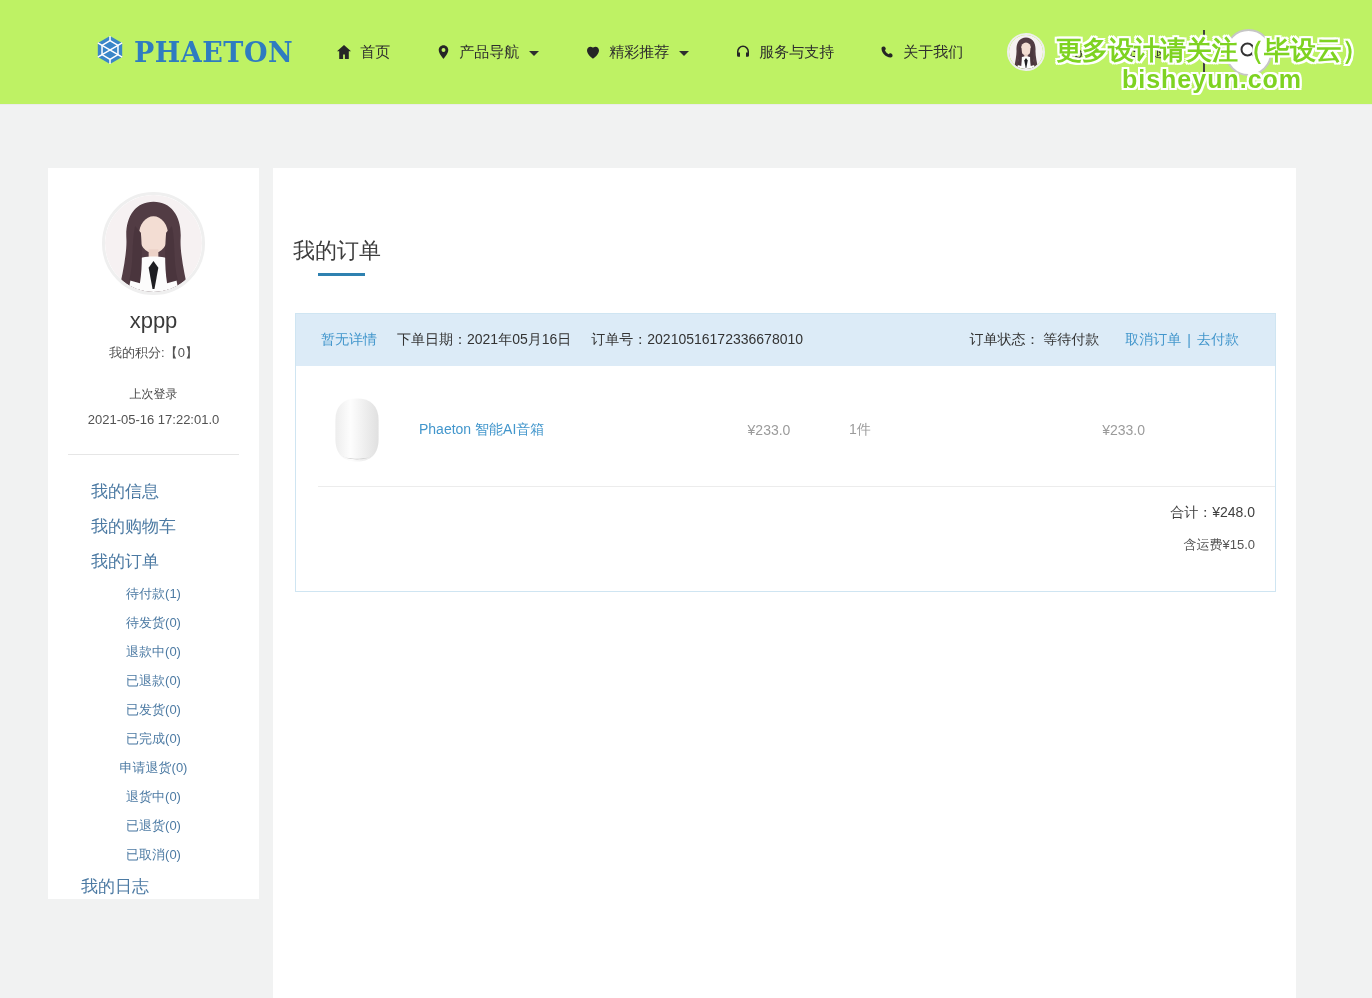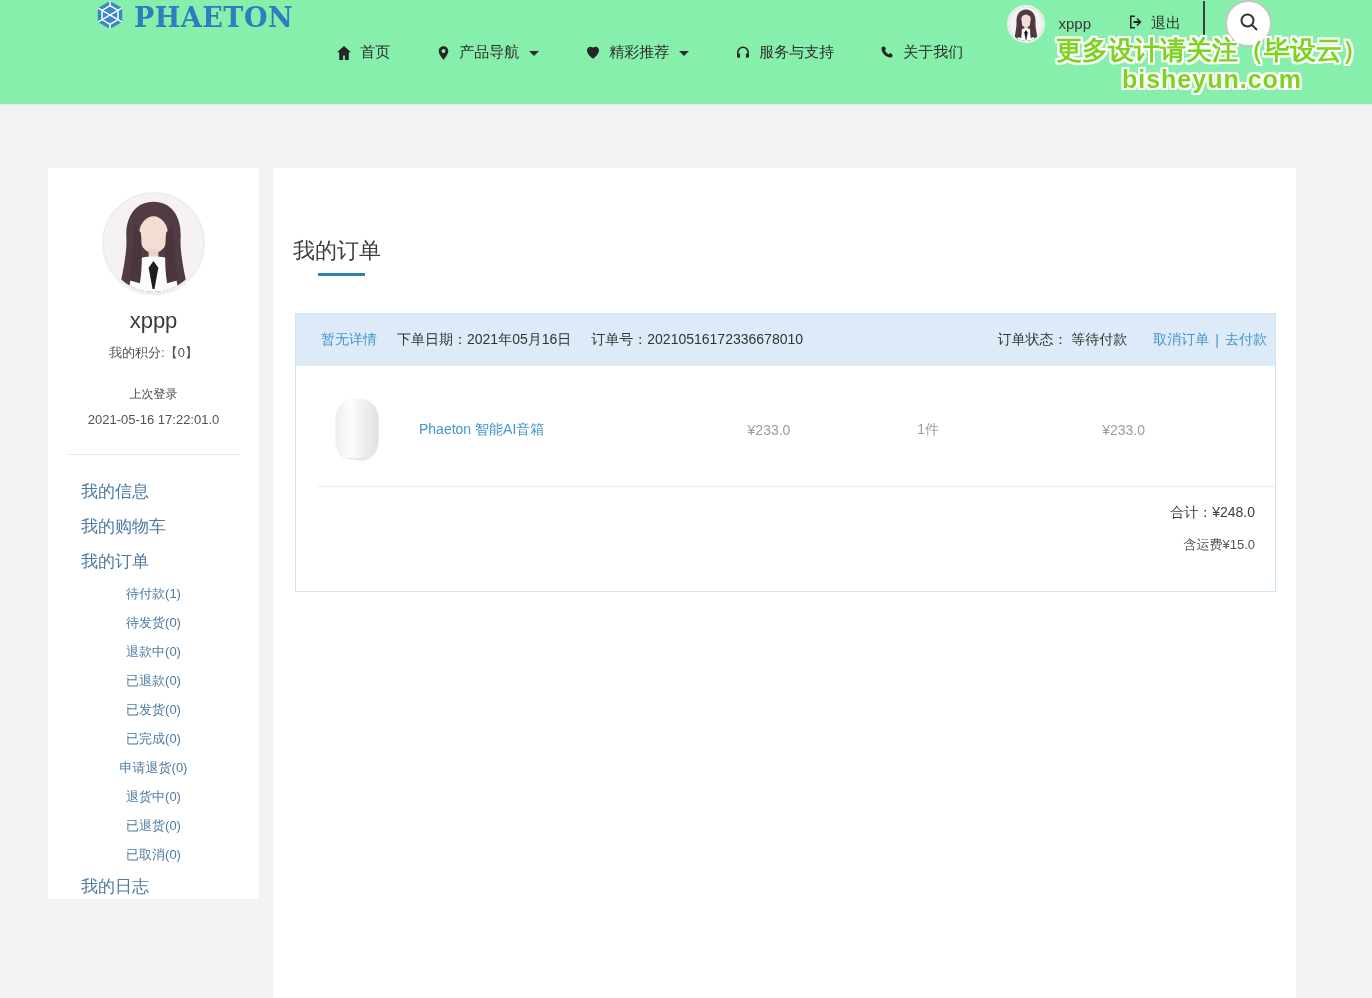--- a/index.html
+++ b/index.html
@@ -5,22 +5,22 @@
   * { margin:0; padding:0; box-sizing:border-box; }
   html,body { width:1372px; height:998px; }
   body {
     position:relative; overflow:hidden;
     background:#f1f2f2;
     font-family:"Liberation Sans", sans-serif;
     color:#333;
   }
   
   .navbar {
-    height:105px; background:#86efac; border-bottom:1px solid #ebebeb;
-    display:flex; align-items:flex-start; position:relative; z-index:2;
+    height:105px; background:#bef264; border-bottom:1px solid #ebebeb;
+    display:flex; align-items:center; position:relative; z-index:2;
   }
   .logo { display:flex; align-items:center; gap:9px; margin-left:95px; cursor:pointer; }
   .logo-text {
     font-family:"DejaVu Serif", serif; font-weight:bold; font-size:27px;
     color:#2f7cc0; letter-spacing:.5px;
   }
   .nav-menu { display:flex; align-items:center; margin-left:20px; }
   .nav-item {
     display:flex; align-items:center; gap:8px; padding:12px 23px;
     font-size:15px; color:#2e2e2e; cursor:pointer; height:105px;
@@ -54,44 +54,44 @@
   
   .avatar-lg {
     width:103px; height:103px; border-radius:50%; margin:24px auto 0;
     border:3px solid #efefef; overflow:hidden;
   }
   .side-username { font-size:22px; color:#3a3a3a; margin-top:13px; font-weight:400; }
   .side-points { font-size:13px; color:#525252; margin-top:10px; }
   .side-lastlogin { font-size:12px; color:#474747; margin-top:24px; font-weight:400; }
   .side-time { font-size:13px; color:#525252; margin-top:9px; }
   .side-hr { border:none; border-top:1px solid #e6e6e6; margin:27px 20px 25px; }
-  .side-links { text-align:left; padding-left:33px; }
+  .side-links { text-align:left; padding-left:43px; }
   .side-link { display:block; font-size:17px; color:#4c7aa3; text-decoration:none; margin-bottom:12px; cursor:pointer; }
   .side-sublinks { margin:2px 0 4px; }
   .side-sublink { display:block; font-size:13px; color:#4c7aa3; text-decoration:none; margin:11px 0; cursor:pointer; }
   .side-log { display:block; text-align:left; margin-left:33px; font-size:17px; color:#4c7aa3; text-decoration:none; cursor:pointer; }
   
   .page-title { margin:68px 0 0 20px; font-size:22px; color:#3d3d3d; font-weight:400; }
   .title-underline { width:47px; height:3px; background:#2e81b0; margin:7px 0 0 45px; }
   .order-card { margin:37px 20px 0 22px; border:1px solid #cfe5f2; background:#fff; }
   .order-header {
     display:flex; align-items:center; height:52px; background:#dcebf7;
-    padding:0 8px 0 25px; font-size:14px; color:#333;
+    padding:0 36px 0 25px; font-size:14px; color:#333;
   }
   .oh-group { margin-right:20px; white-space:nowrap; }
   .oh-right { margin-left:auto; display:flex; align-items:center; }
   .oh-status { margin-right:26px; white-space:nowrap; }
   .link-blue { color:#4296cc; text-decoration:none; cursor:pointer; }
   .oh-sep { color:#4296cc; margin:0 6px; }
   .product-row { display:flex; align-items:center; padding:28px 25px 20px; }
   .product-img { width:72px; height:72px; cursor:pointer; }
   .product-img svg { width:100%; height:100%; display:block; }
   .product-name { margin-left:26px; width:270px; font-size:14px; }
   .product-price { width:160px; text-align:center; font-size:14px; color:#9b9b9b; }
-  .product-qty { width:90px; text-align:right; font-size:14px; color:#9b9b9b; }
+  .product-qty { width:90px; text-align:left; font-size:14px; color:#9b9b9b; }
   .product-subtotal { margin-left:auto; padding-right:105px; font-size:14px; color:#9b9b9b; }
   .order-divider { border:none; border-top:1px solid #ececec; margin-left:22px; }
   .order-totals { text-align:right; padding:17px 20px 37px; }
   .total-line { font-size:14px; color:#3f3f3f; }
   .shipping-line { font-size:13px; color:#555; margin-top:14px; }
   
   .watermark {
     position:absolute; right:4px; bottom:12px; z-index:5; text-align:center;
     font-weight:bold; color:#7ed321; line-height:1.12;
     text-shadow:-2px -2px 0 #fff, 2px -2px 0 #fff, -2px 2px 0 #fff, 2px 2px 0 #fff,

